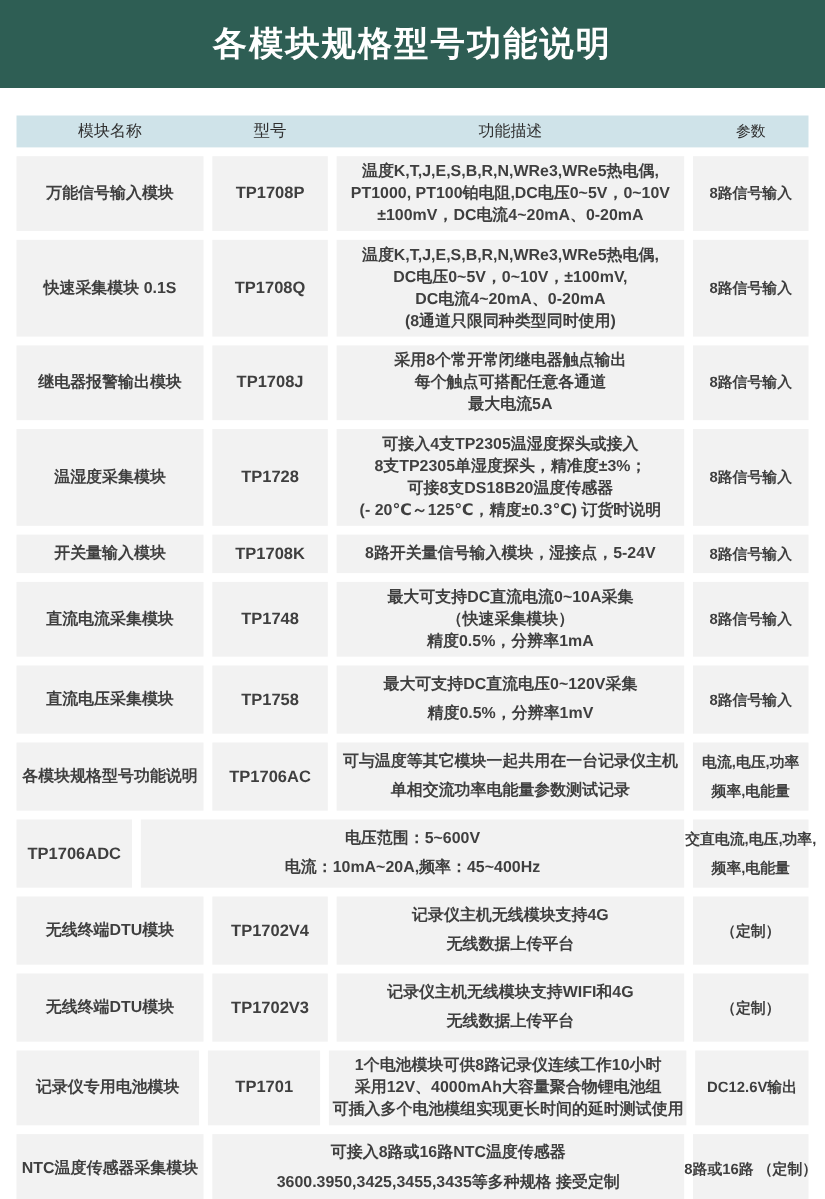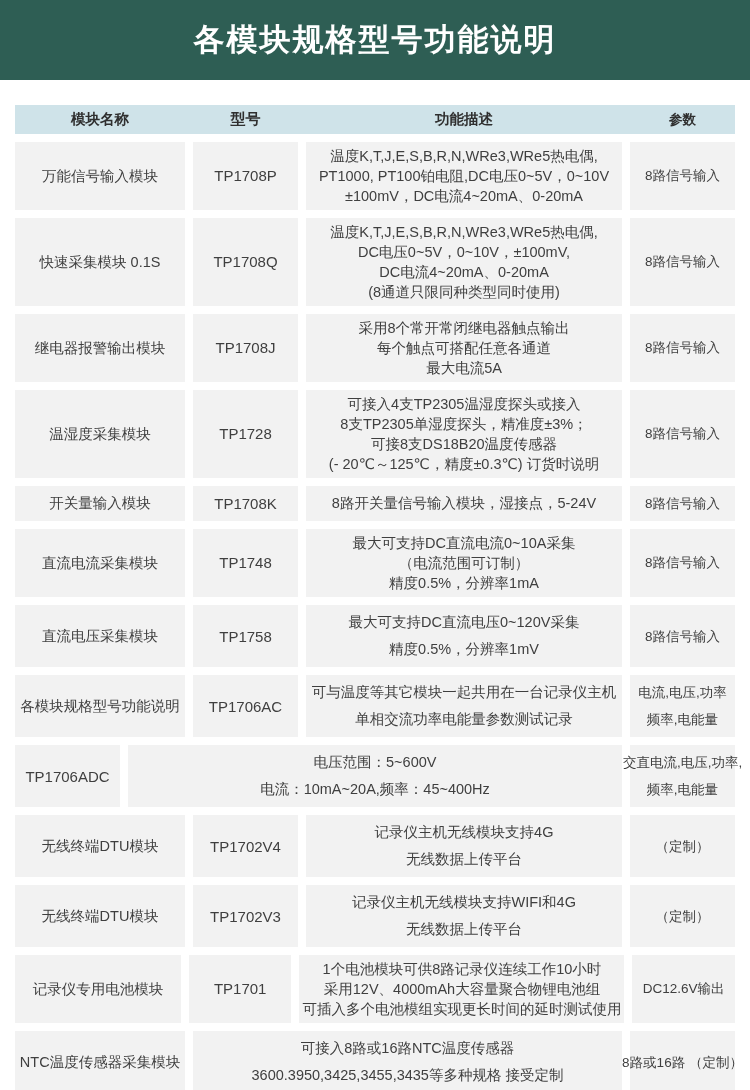--- a/index.html
+++ b/index.html
@@ -32,39 +32,40 @@
     margin-bottom: 8px;
     background: #cfe3e9;
     height: 29px;
     display: flex;
     align-items: center;
     gap: 8px;
   }
   .th {
     text-align: center;
     font-size: 16px;
-    font-weight: bold;
+    font-weight: normal;
     color: #2f2f2f;
   }
   .row {
     display: flex;
     gap: 8px;
     margin-bottom: 8px;
     align-items: stretch;
   }
   .cell {
     background: #f2f2f2;
     display: flex;
     flex-direction: column;
     justify-content: center;
     align-items: center;
     text-align: center;
     padding: 4px 3px;
     font-size: 15px;
     color: #3f3f3f;
+    font-weight: bold;
   }
   .col-name  { width: 170px; font-size: 14.5px; }
   .col-model { width: 105px; font-size: 15px; }
   .col-desc  { flex: 1; font-size: 14.5px; }
   .col-param { width: 105px; font-size: 13.5px; }
   .line { line-height: 20px; white-space: nowrap; }
   
   .lines-1 .line, .lines-2 .line { line-height: 27px; }
 </style>
 </head>
@@ -164,21 +165,21 @@
       </div>
       <div class="row lines-3">
         <div class="cell col-name">
           <div class="line">直流电流采集模块</div>
         </div>
         <div class="cell col-model">
           <div class="line">TP1748</div>
         </div>
         <div class="cell col-desc">
           <div class="line">最大可支持DC直流电流0~10A采集</div>
-          <div class="line">（电流范围可订制）</div>
+          <div class="line">（快速采集模块）</div>
           <div class="line">精度0.5%，分辨率1mA</div>
         </div>
         <div class="cell col-param">
           <div class="line">8路信号输入</div>
         </div>
       </div>
       <div class="row lines-2">
         <div class="cell col-name">
           <div class="line">直流电压采集模块</div>
         </div>

